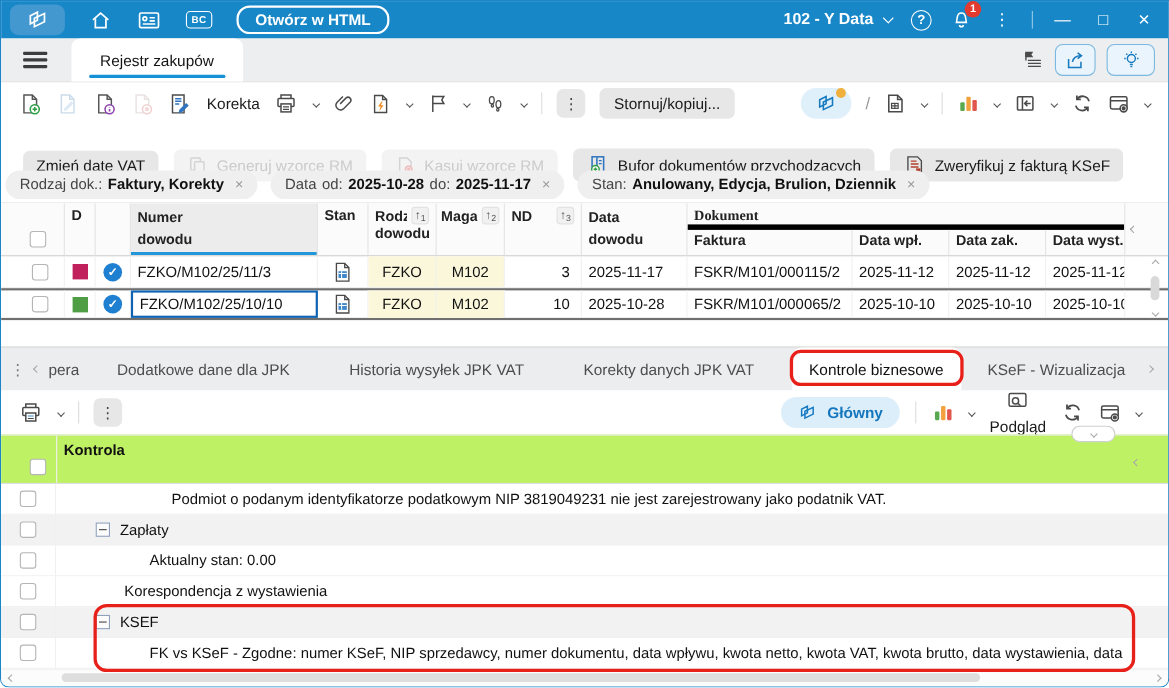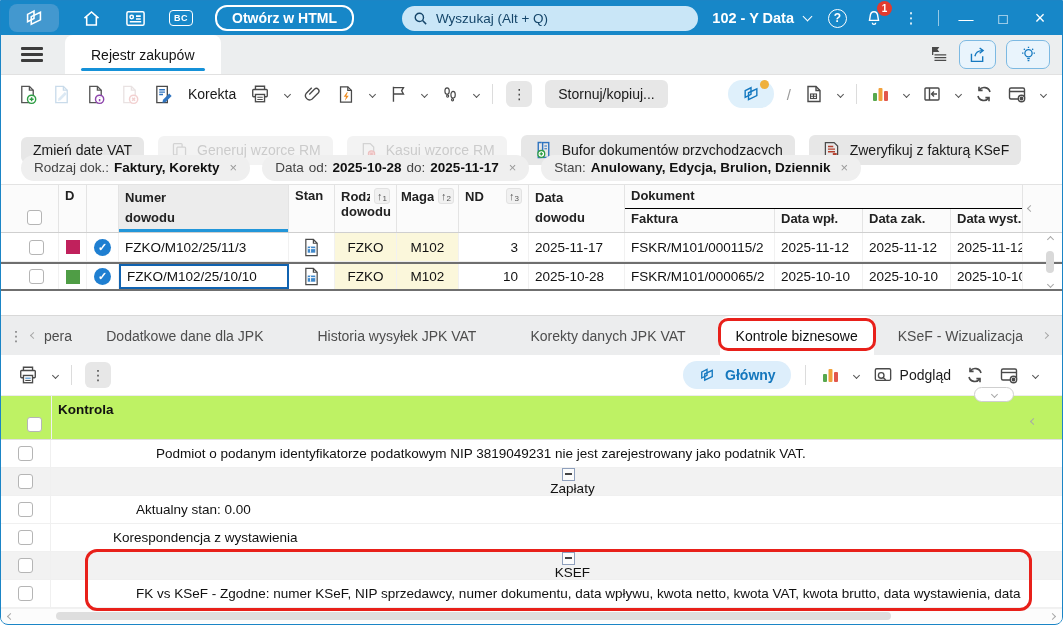--- a/index.html
+++ b/index.html
@@ -50,21 +50,21 @@
   .vsep{width:1px;height:20px;background:#dcdcdc;}
   .t1-right{margin-left:auto;display:flex;align-items:center;gap:13px;}
   .viewpill{background:#dff0fb;border-radius:14px;padding:4px 13px;position:relative;display:flex;align-items:center;}
   .odot{position:absolute;top:0px;right:5px;width:9px;height:9px;border-radius:50%;background:#efb03c;}
   .slash{color:#9a9a9a;font-size:15px;}
   .toolbar2{height:38px;display:flex;align-items:center;gap:14px;padding:0 20px;background:#fff;}
   .btn2{display:flex;align-items:center;gap:8px;background:#e7e7e7;border-radius:6px;padding:5px 12px;font-size:14px;color:#1a1a1a;white-space:nowrap;margin-top:36px;}
   .btn2.off{background:#f3f3f3;color:#cbcbcb;}
 
   
-  .filters{height:34px;display:flex;align-items:center;gap:12px;padding:0 20px;background:#fff;border-bottom:1px solid #e3e3e3;font-size:13.5px;}
+  .filters{height:34px;display:flex;align-items:center;gap:12px;padding:0 4px;background:#fff;border-bottom:1px solid #e3e3e3;font-size:13.5px;}
   .chip{background:#efefef;border-radius:14px;height:26px;display:flex;align-items:center;padding:0 13px;color:#444;gap:5px;white-space:nowrap;}
   .chip b{font-weight:700;color:#101010;}
   .chip .x{color:#9a9a9a;font-size:13px;margin-left:5px;}
 
   
   .grid{position:relative;background:#fff;font-size:13.5px;}
   .gh{display:flex;height:48px;background:#fbfbfb;border-bottom:1px solid #cfcfcf;font-size:13px;font-weight:700;color:#222;}
   .gh .cell{border-right:1px solid #e4e4e4;padding:3px 6px;overflow:hidden;}
   .w-gut{flex:0 0 14px;border-right:none!important;}
   .w-chk{flex:0 0 44px;}
@@ -83,21 +83,21 @@
   .w-col{flex:0 0 14px;border-right:none!important;}
   .hchk{display:flex;align-items:flex-end;padding-bottom:7px!important;padding-left:12px!important;}
   .numhead{background:#ececec;box-shadow:inset 0 -3px 0 #2296d9;}
   .h2line span{display:block;line-height:1.55;}
   .hline{display:flex;align-items:center;white-space:nowrap;}
   .hline .txt{overflow:hidden;min-width:0;}
   .sbadge{display:inline-flex;background:#f1f1f1;border:1px solid #e2e2e2;border-radius:3px;padding:0 2px;margin-left:4px;font-weight:400;align-items:flex-start;height:16px;flex:none;}
   .sbadge .ar{font-size:11px;color:#555;line-height:15px;}
   .sbadge .n{font-size:8px;color:#555;margin-top:5px;}
   .dokgrp{flex:0 0 398px;display:flex;flex-direction:column;padding:0!important;}
-  .dok-top{height:24px;padding:3px 6px;border-bottom:1px solid #000000;}
+  .dok-top{height:24px;padding:3px 6px;border-bottom:5px solid #000000;font-family:Liberation Serif, serif;}
   .dok-bot{display:flex;flex:1;}
   .dok-bot div{border-right:1px solid #e4e4e4;padding:2px 6px;white-space:nowrap;overflow:hidden;}
   .colcell{display:flex;align-items:center;justify-content:center;}
   .gr{display:flex;height:29px;align-items:center;color:#111;border-bottom:1px solid #ededed;}
   .rc{height:100%;display:flex;align-items:center;padding:0 6px;border-right:1px solid #f1f1f1;overflow:hidden;white-space:nowrap;}
   .rc.nb{border-right:none;}
   .marker{width:14px;height:14px;margin:auto;flex:none;}
   .okc{width:17px;height:17px;border-radius:50%;background:#1f7fd1;color:#fff;font-size:11px;font-weight:700;display:flex;align-items:center;justify-content:center;margin:auto;flex:none;}
   .cb{width:15px;height:15px;border:1.5px solid #b5b5b5;border-radius:3px;background:#fff;display:inline-block;flex:none;}
   .yell{background:#fbf7db;justify-content:center;}
@@ -115,35 +115,35 @@
   .btab{display:flex;align-items:center;padding:0 20px;white-space:nowrap;}
   .btab.trunc{padding:0 6px 0 0;max-width:62px;overflow:hidden;}
   .btab.active{background:#fff;border-radius:9px 9px 0 0;color:#0f0f0f;position:relative;padding:0 16px;}
   .ring{position:absolute;top:2px;left:-2px;right:-2px;bottom:4px;border:3px solid #e8201a;border-radius:10px;pointer-events:none;}
   .bt-right{margin-left:auto;display:flex;align-items:center;padding-right:14px;}
 
   
   .btoolbar{height:40px;background:#fff;display:flex;align-items:center;padding:0 16px;gap:13px;position:relative;}
   .bt2-right{margin-left:auto;display:flex;align-items:center;gap:14px;margin-right:8px;}
   .glowny{background:#ddeefb;border-radius:15px;padding:5px 15px;display:flex;align-items:center;gap:9px;color:#1477bd;font-weight:700;font-size:14px;}
-  .podglad{display:flex;align-items:center;gap:7px;font-size:14px;color:#1a1a1a;}
+  .podglad{display:flex;align-items:center;gap:7px;font-size:14px;color:#1a1a1a;flex-direction:column;}
   .cpill{position:absolute;right:48px;bottom:-7px;width:40px;height:15px;background:#fff;border:1px solid #cfcfcf;border-radius:8px;display:flex;align-items:center;justify-content:center;z-index:6;}
 
   
   .khead{height:45px;border-top:1px solid #ececec;border-bottom:1px solid #e0e0e0;position:relative;background:#bef264;}
   .khead::after{content:"";position:absolute;left:50px;top:0;bottom:0;width:1px;background:#f0f0f0;}
   .klabel{position:absolute;left:57px;top:6px;font-weight:700;font-size:13.5px;color:#111;}
   .kchk{position:absolute;left:26px;bottom:7px;}
   .kchev{position:absolute;right:26px;top:14px;}
   .krow{height:28px;display:flex;align-items:center;border-bottom:1px solid #f0f0f0;font-size:13.5px;color:#111;background:#fff;}
   .krow.grp{background:#f2f2f2;}
   .kc{flex:0 0 50px;display:flex;justify-content:center;align-items:center;height:100%;border-right:1px solid #f0f0f0;}
   .ktext{flex:1;white-space:nowrap;overflow:hidden;padding-right:4px;display:flex;align-items:center;}
   .ind-msg{padding-left:105px;}
-  .ind-grp{padding-left:36px;flex-direction:column;}
+  .ind-grp{padding-left:36px;}
   .ind-child{padding-left:85px;}
   .ind-item{padding-left:62px;}
   .exp{width:13px;height:13px;border:1px solid #8fa0bd;background:#fcfcfc;display:inline-flex;align-items:center;justify-content:center;margin-right:9px;flex:none;}
   .exp::after{content:"";width:7px;height:1.5px;background:#444;}
 
   
   .hscroll{height:15px;background:#fcfcfc;position:relative;border-top:1px solid #f1f1f1;}
   .hthumb{position:absolute;left:55px;top:3px;width:835px;height:8px;background:#dedede;border-radius:4px;}
   .hs-l{position:absolute;left:7px;top:5px;}
   .hs-r{position:absolute;right:7px;top:5px;}
@@ -176,29 +176,20 @@
         <svg width="23" height="21" viewBox="0 0 24 22" fill="none" stroke="#fff" stroke-width="1.6">
             <rect x="3" y="4" width="18" height="14" rx="1.5"></rect>
             <circle cx="8" cy="9.5" r="1.8"></circle>
             <path d="M12.5 8.5 h5 M12.5 11.5 h5 M6 14.5 h12"></path>
           </svg>
       </span>
       <span class="bc-badge">BC</span>
       <div class="openhtml">
         <span>Otwórz w HTML</span>
       </div>
-    </div>
-    <div class="search">
-      <span class="tb-ic">
-        <svg width="15" height="15" viewBox="0 0 20 20" fill="none" stroke="#15466a" stroke-width="1.9">
-            <circle cx="8.5" cy="8.5" r="5.5"></circle>
-            <path d="M12.8 12.8 L17.5 17.5"></path>
-          </svg>
-      </span>
-      <span>Wyszukaj (Alt + Q)</span>
     </div>
     <div class="tb-right">
       <div class="profile">
         <span>102 - Y Data</span>
         <span class="chv white" style="margin-top:-3px;"></span>
       </div>
       <span class="helpcirc">?</span>
       <span class="bellwrap">
         <span class="tb-ic">
           <svg width="20" height="20" viewBox="0 0 24 24" fill="none" stroke="#fff" stroke-width="1.7">

